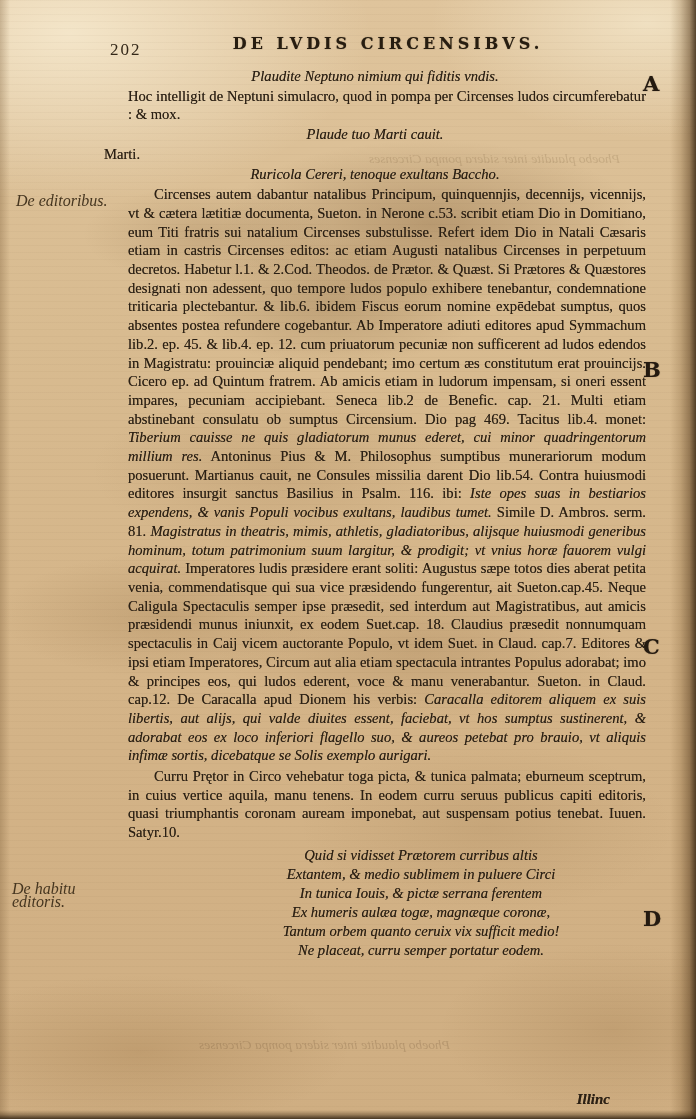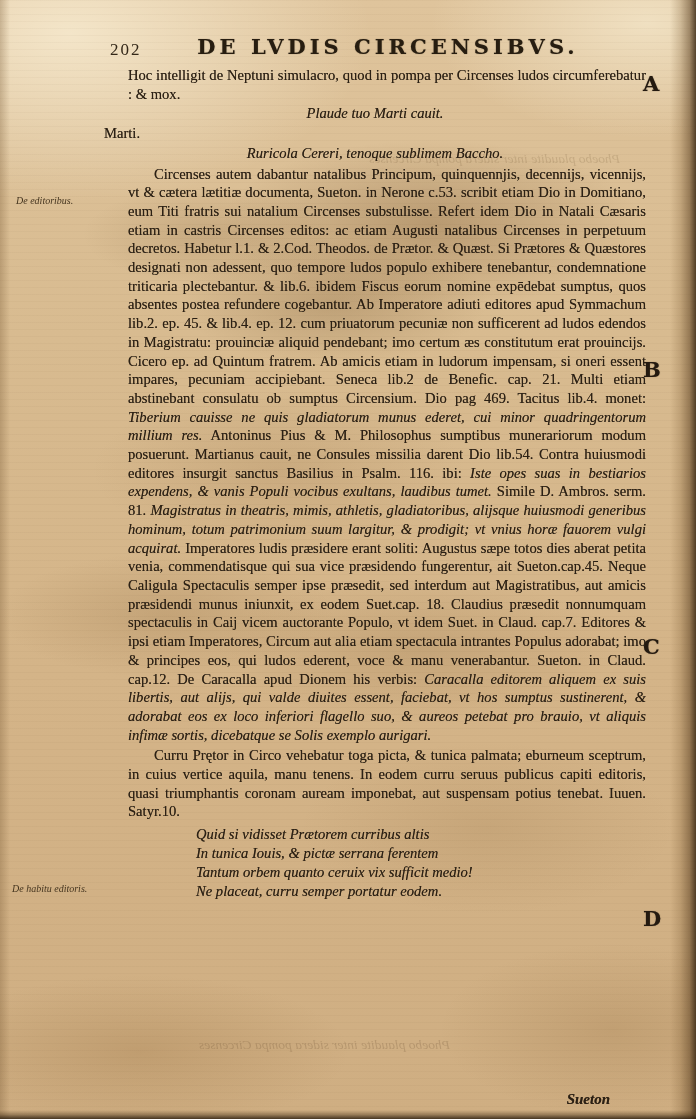--- a/index.html
+++ b/index.html
@@ -43,50 +43,50 @@
   }
 
   .pagenum{
     position:absolute;left:110px;top:40px;
     font-size:17px;letter-spacing:2px;color:#332718;
   }
   .running-title{
     position:absolute;left:150px;right:70px;top:34px;
     text-align:center;
     font-family:"DejaVu Serif","Liberation Serif",serif;
-    font-weight:700;font-size:21px;letter-spacing:4px;color:#271d10;
+    font-weight:700;font-size:16px;letter-spacing:4px;color:#271d10;
     text-shadow:0 0 1px rgba(39,29,16,0.55);
   }
 
   .margin-letter{
     position:absolute;left:643px;
     font-family:"DejaVu Serif","Liberation Serif",serif;
     font-weight:700;font-size:21px;color:#241a10;
     text-shadow:0 0 1px rgba(36,26,16,0.6);
   }
   .ml-a{top:71px;} .ml-b{top:357px;} .ml-c{top:634px;} .ml-d{top:906px;}
 
   .margin-note{
     position:absolute;width:96px;
-    font-style:italic;font-size:10px;line-height:12.5px;color:#463620;
+    font-style:italic;font-size:16px;line-height:12.5px;color:#463620;
   }
   .mn-1{left:16px;top:195px;}
   .mn-2{left:12px;top:883px;}
 
   .text-col{
     position:absolute;left:104px;top:66px;width:542px;
     font-size:14.6px;line-height:18.7px;
     text-shadow:0 0 0.6px rgba(43,32,20,0.65);
   }
   .center-quote{text-align:center;font-style:italic;margin:1px 0;}
   .para{text-align:justify;margin-left:24px;}
   .para.indent{text-indent:26px;}
   .item-line{margin:1px 0;}
   .body-para{margin-top:2px;}
-  .poem{margin-left:92px;margin-top:4px;font-style:italic;}
+  .poem{margin-left:92px;margin-top:4px;font-style:italic;text-align:center;}
   .poem div{line-height:19px;}
   i{font-style:italic;}
 
   .catchword{
     position:absolute;right:86px;top:1091px;
     font-style:italic;font-weight:700;font-size:15px;color:#2b2014;
     text-shadow:0 0 0.6px rgba(43,32,20,0.7);
   }
 
   .ghost{
@@ -116,29 +116,32 @@
 
   <div class="margin-letter ml-a">A</div>
   <div class="margin-letter ml-b">B</div>
   <div class="margin-letter ml-c">C</div>
   <div class="margin-letter ml-d">D</div>
 
   <div class="margin-note mn-1">De editoribus.</div>
   <div class="margin-note mn-2">De habitu editoris.</div>
 
   <div class="text-col">
+    <div class="center-quote">Plaudite Neptuno nimium qui fiditis vndis.</div>
     <div class="para">Hoc intelligit de Neptuni simulacro, quod in pompa per Circenses ludos circumferebatur : &amp; mox.</div>
     <div class="center-quote">Plaude tuo Marti cauit.</div>
     <div class="item-line">Marti.</div>
-    <div class="center-quote">Ruricola Cereri, tenoque sublimem Baccho.</div>
+    <div class="center-quote">Ruricola Cereri, tenoque exultans Baccho.</div>
     <div class="para indent body-para"><span>Circenses autem dabantur natalibus Principum, quinquennjis, decennijs, vicennijs, vt &amp; cætera lætitiæ documenta, Sueton. in Nerone c.53. scribit etiam Dio in Domitiano, eum Titi fratris sui natalium Circenses substulisse. Refert idem Dio in Natali Cæsaris etiam in castris Circenses editos: ac etiam Augusti natalibus Circenses in perpetuum decretos. Habetur l.1. &amp; 2.Cod. Theodos. de Prætor. &amp; Quæst. Si Prætores &amp; Quæstores designati non adessent, quo tempore ludos populo exhibere tenebantur, condemnatione triticaria plectebantur. &amp; lib.6. ibidem Fiscus eorum nomine expēdebat sumptus, quos absentes postea refundere cogebantur. Ab Imperatore adiuti editores apud Symmachum lib.2. ep. 45. &amp; lib.4. ep. 12. cum priuatorum pecuniæ non sufficerent ad ludos edendos in Magistratu: prouinciæ aliquid pendebant; imo certum æs constitutum erat prouincijs. Cicero ep. ad Quintum fratrem. Ab amicis etiam in ludorum impensam, si oneri essent impares, pecuniam accipiebant. Seneca lib.2 de Benefic. cap. 21. Multi etiam abstinebant consulatu ob sumptus Circensium. Dio pag 469. Tacitus lib.4. monet: </span><i>Tiberium cauisse ne quis gladiatorum munus ederet, cui minor quadringentorum millium res.</i><span> Antoninus Pius &amp; M. Philosophus sumptibus munerariorum modum posuerunt. Martianus cauit, ne Consules missilia darent Dio lib.54. Contra huiusmodi editores insurgit sanctus Basilius in Psalm. 116. ibi: </span><i>Iste opes suas in bestiarios expendens, &amp; vanis Populi vocibus exultans, laudibus tumet.</i><span> Simile D. Ambros. serm. 81. </span><i>Magistratus in theatris, mimis, athletis, gladiatoribus, alijsque huiusmodi generibus hominum, totum patrimonium suum largitur, &amp; prodigit; vt vnius horæ fauorem vulgi acquirat.</i><span> Imperatores ludis præsidere erant soliti: Augustus sæpe totos dies aberat petita venia, commendatisque qui sua vice præsidendo fungerentur, ait Sueton.cap.45. Neque Caligula Spectaculis semper ipse præsedit, sed interdum aut Magistratibus, aut amicis præsidendi munus iniunxit, ex eodem Suet.cap. 18. Claudius præsedit nonnumquam spectaculis in Caij vicem auctorante Populo, vt idem Suet. in Claud. cap.7. Editores &amp; ipsi etiam Imperatores, Circum aut alia etiam spectacula intrantes Populus adorabat; imo &amp; principes eos, qui ludos ederent, voce &amp; manu venerabantur. Sueton. in Claud. cap.12. De Caracalla apud Dionem his verbis: </span><i>Caracalla editorem aliquem ex suis libertis, aut alijs, qui valde diuites essent, faciebat, vt hos sumptus sustinerent, &amp; adorabat eos ex loco inferiori flagello suo, &amp; aureos petebat pro brauio, vt aliquis infimæ sortis, dicebatque se Solis exemplo aurigari.</i></div>
     <div class="para indent body-para">Curru Prętor in Circo vehebatur toga picta, &amp; tunica palmata; eburneum sceptrum, in cuius vertice aquila, manu tenens. In eodem curru seruus publicus capiti editoris, quasi triumphantis coronam auream imponebat, aut suspensam potius tenebat. Iuuen. Satyr.10.</div>
     <div class="poem">
         <div>Quid si vidisset Prætorem curribus altis</div>
+        <div>Extantem, &amp; medio sublimem in puluere Circi</div>
         <div>In tunica Iouis, &amp; pictæ serrana ferentem</div>
+        <div>Ex humeris aulæa togæ, magnæque coronæ,</div>
         <div>Tantum orbem quanto ceruix vix sufficit medio!</div>
         <div>Ne placeat, curru semper portatur eodem.</div>
       </div>
   </div>
 
-  <div class="catchword">Sueton</div>
+  <div class="catchword">Illinc</div>
 
 </div>
 
 </body></html>

